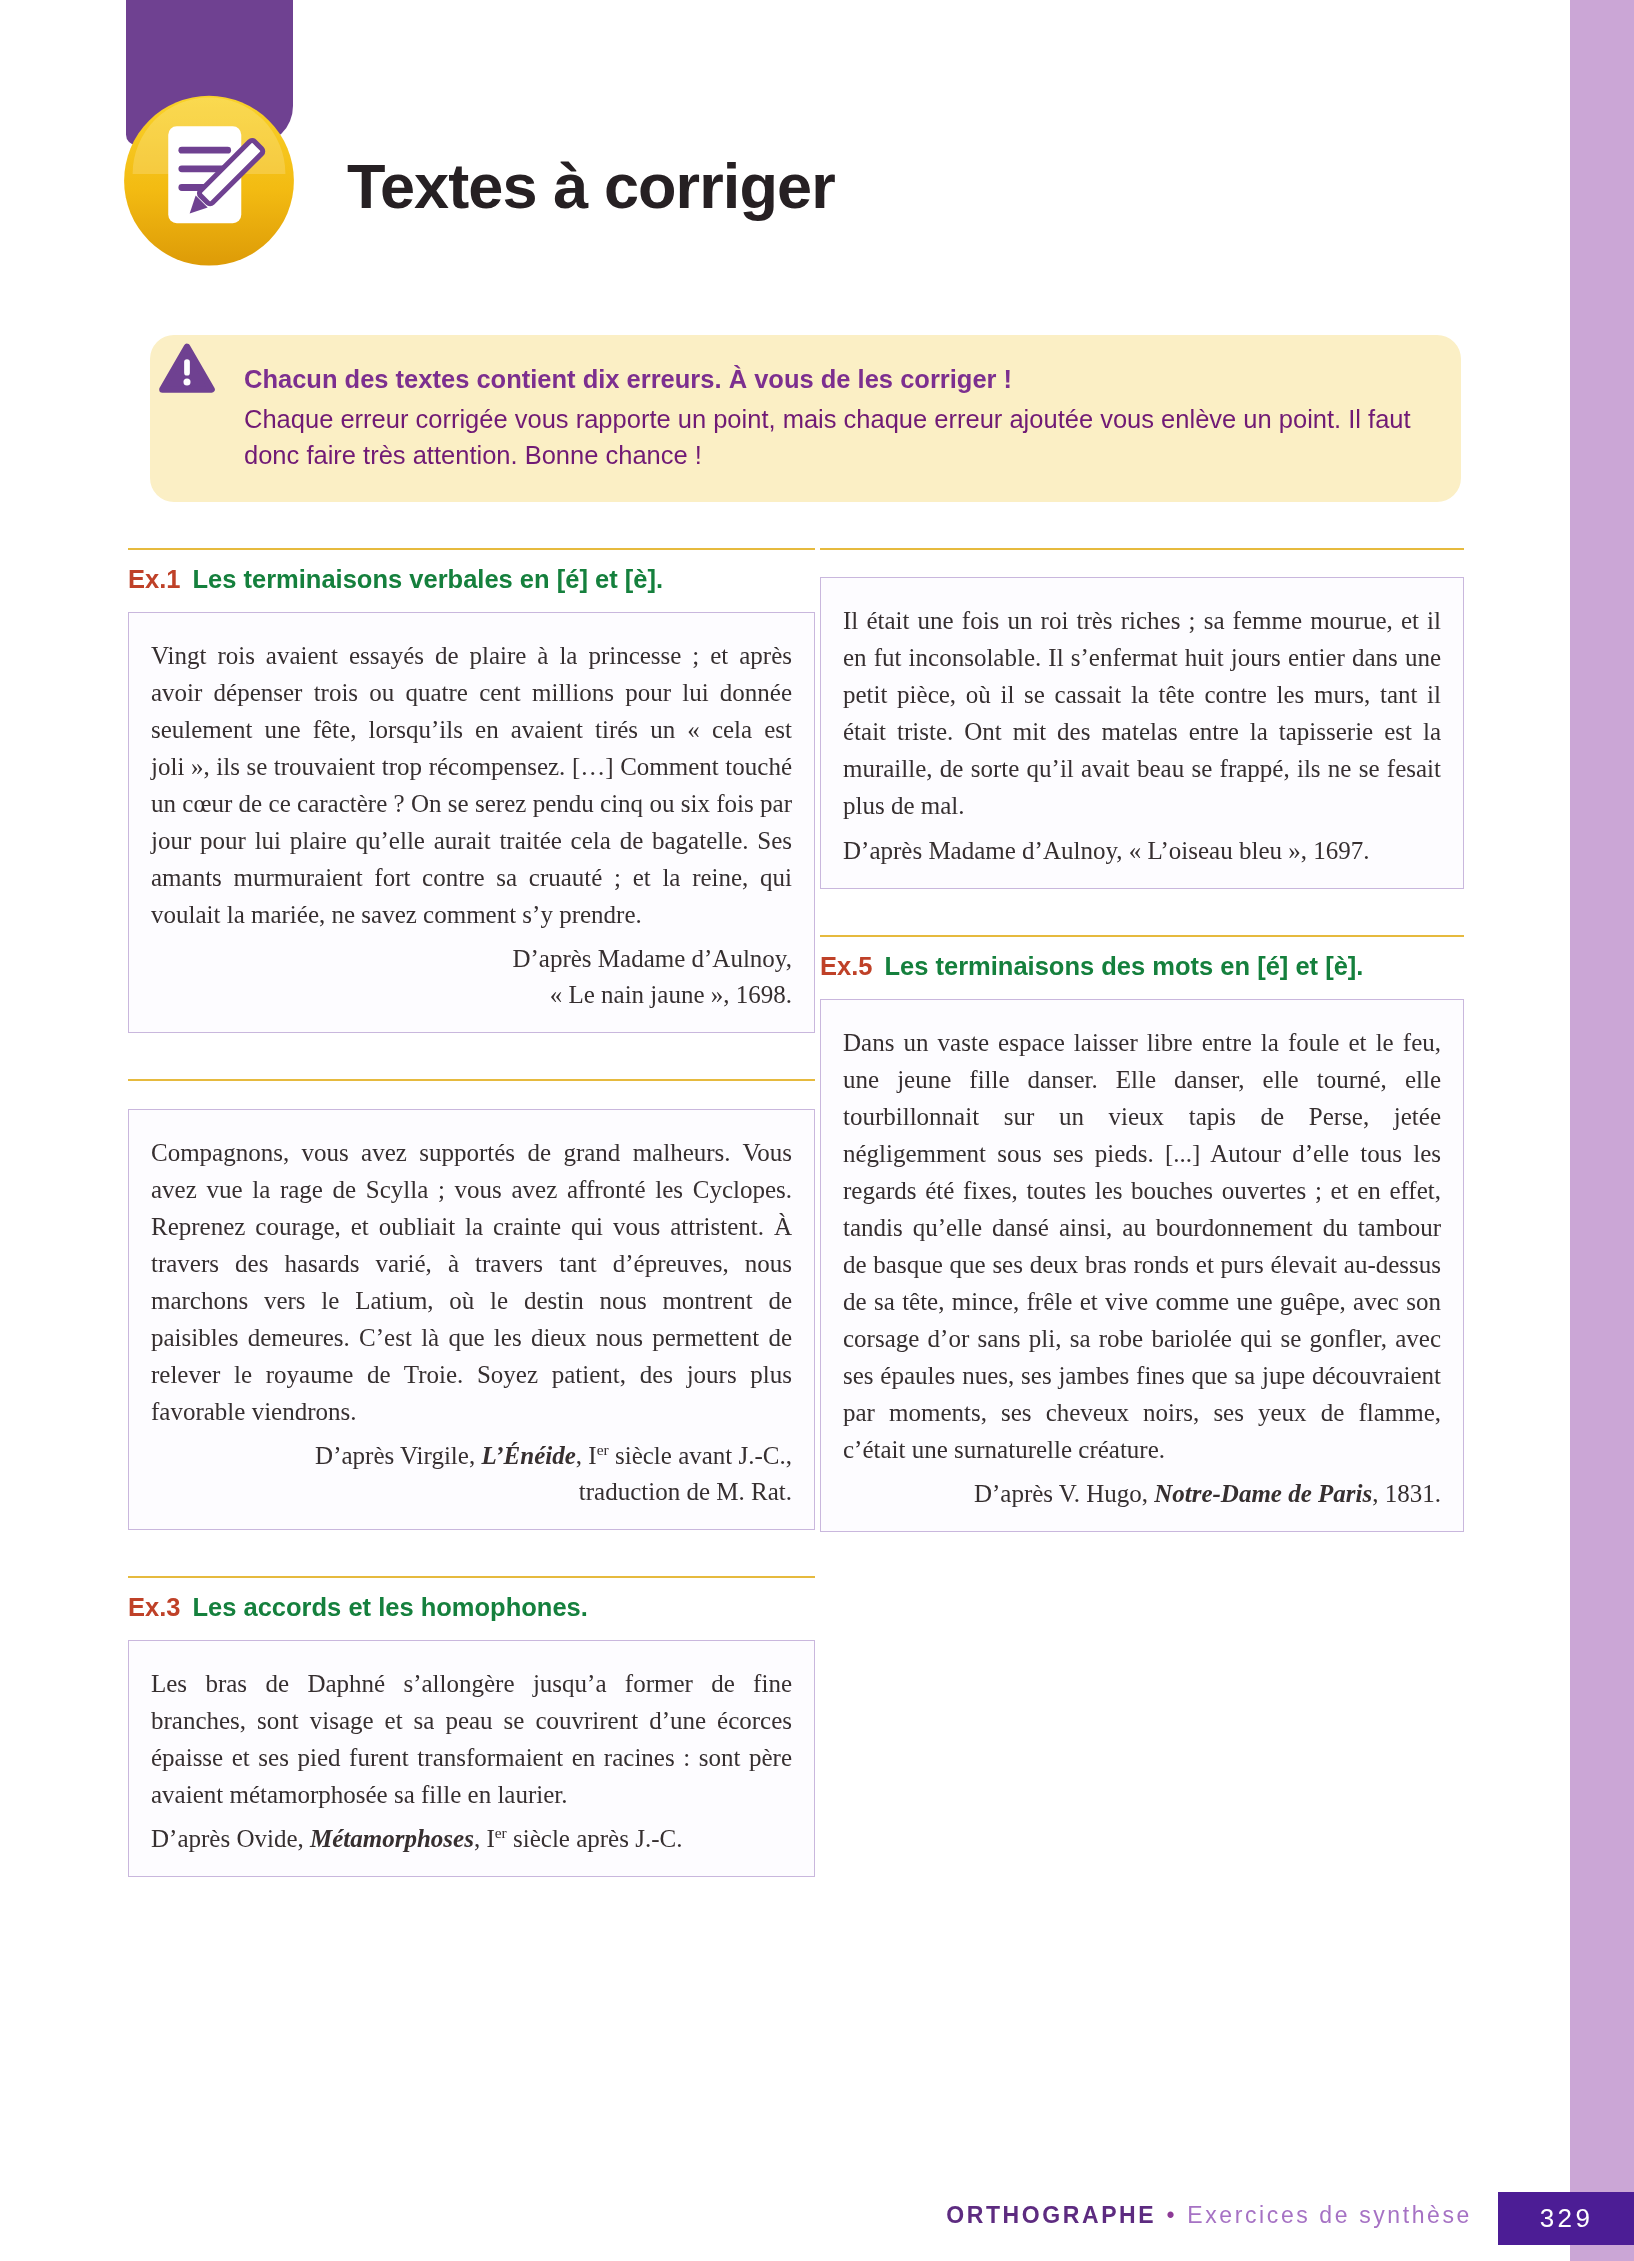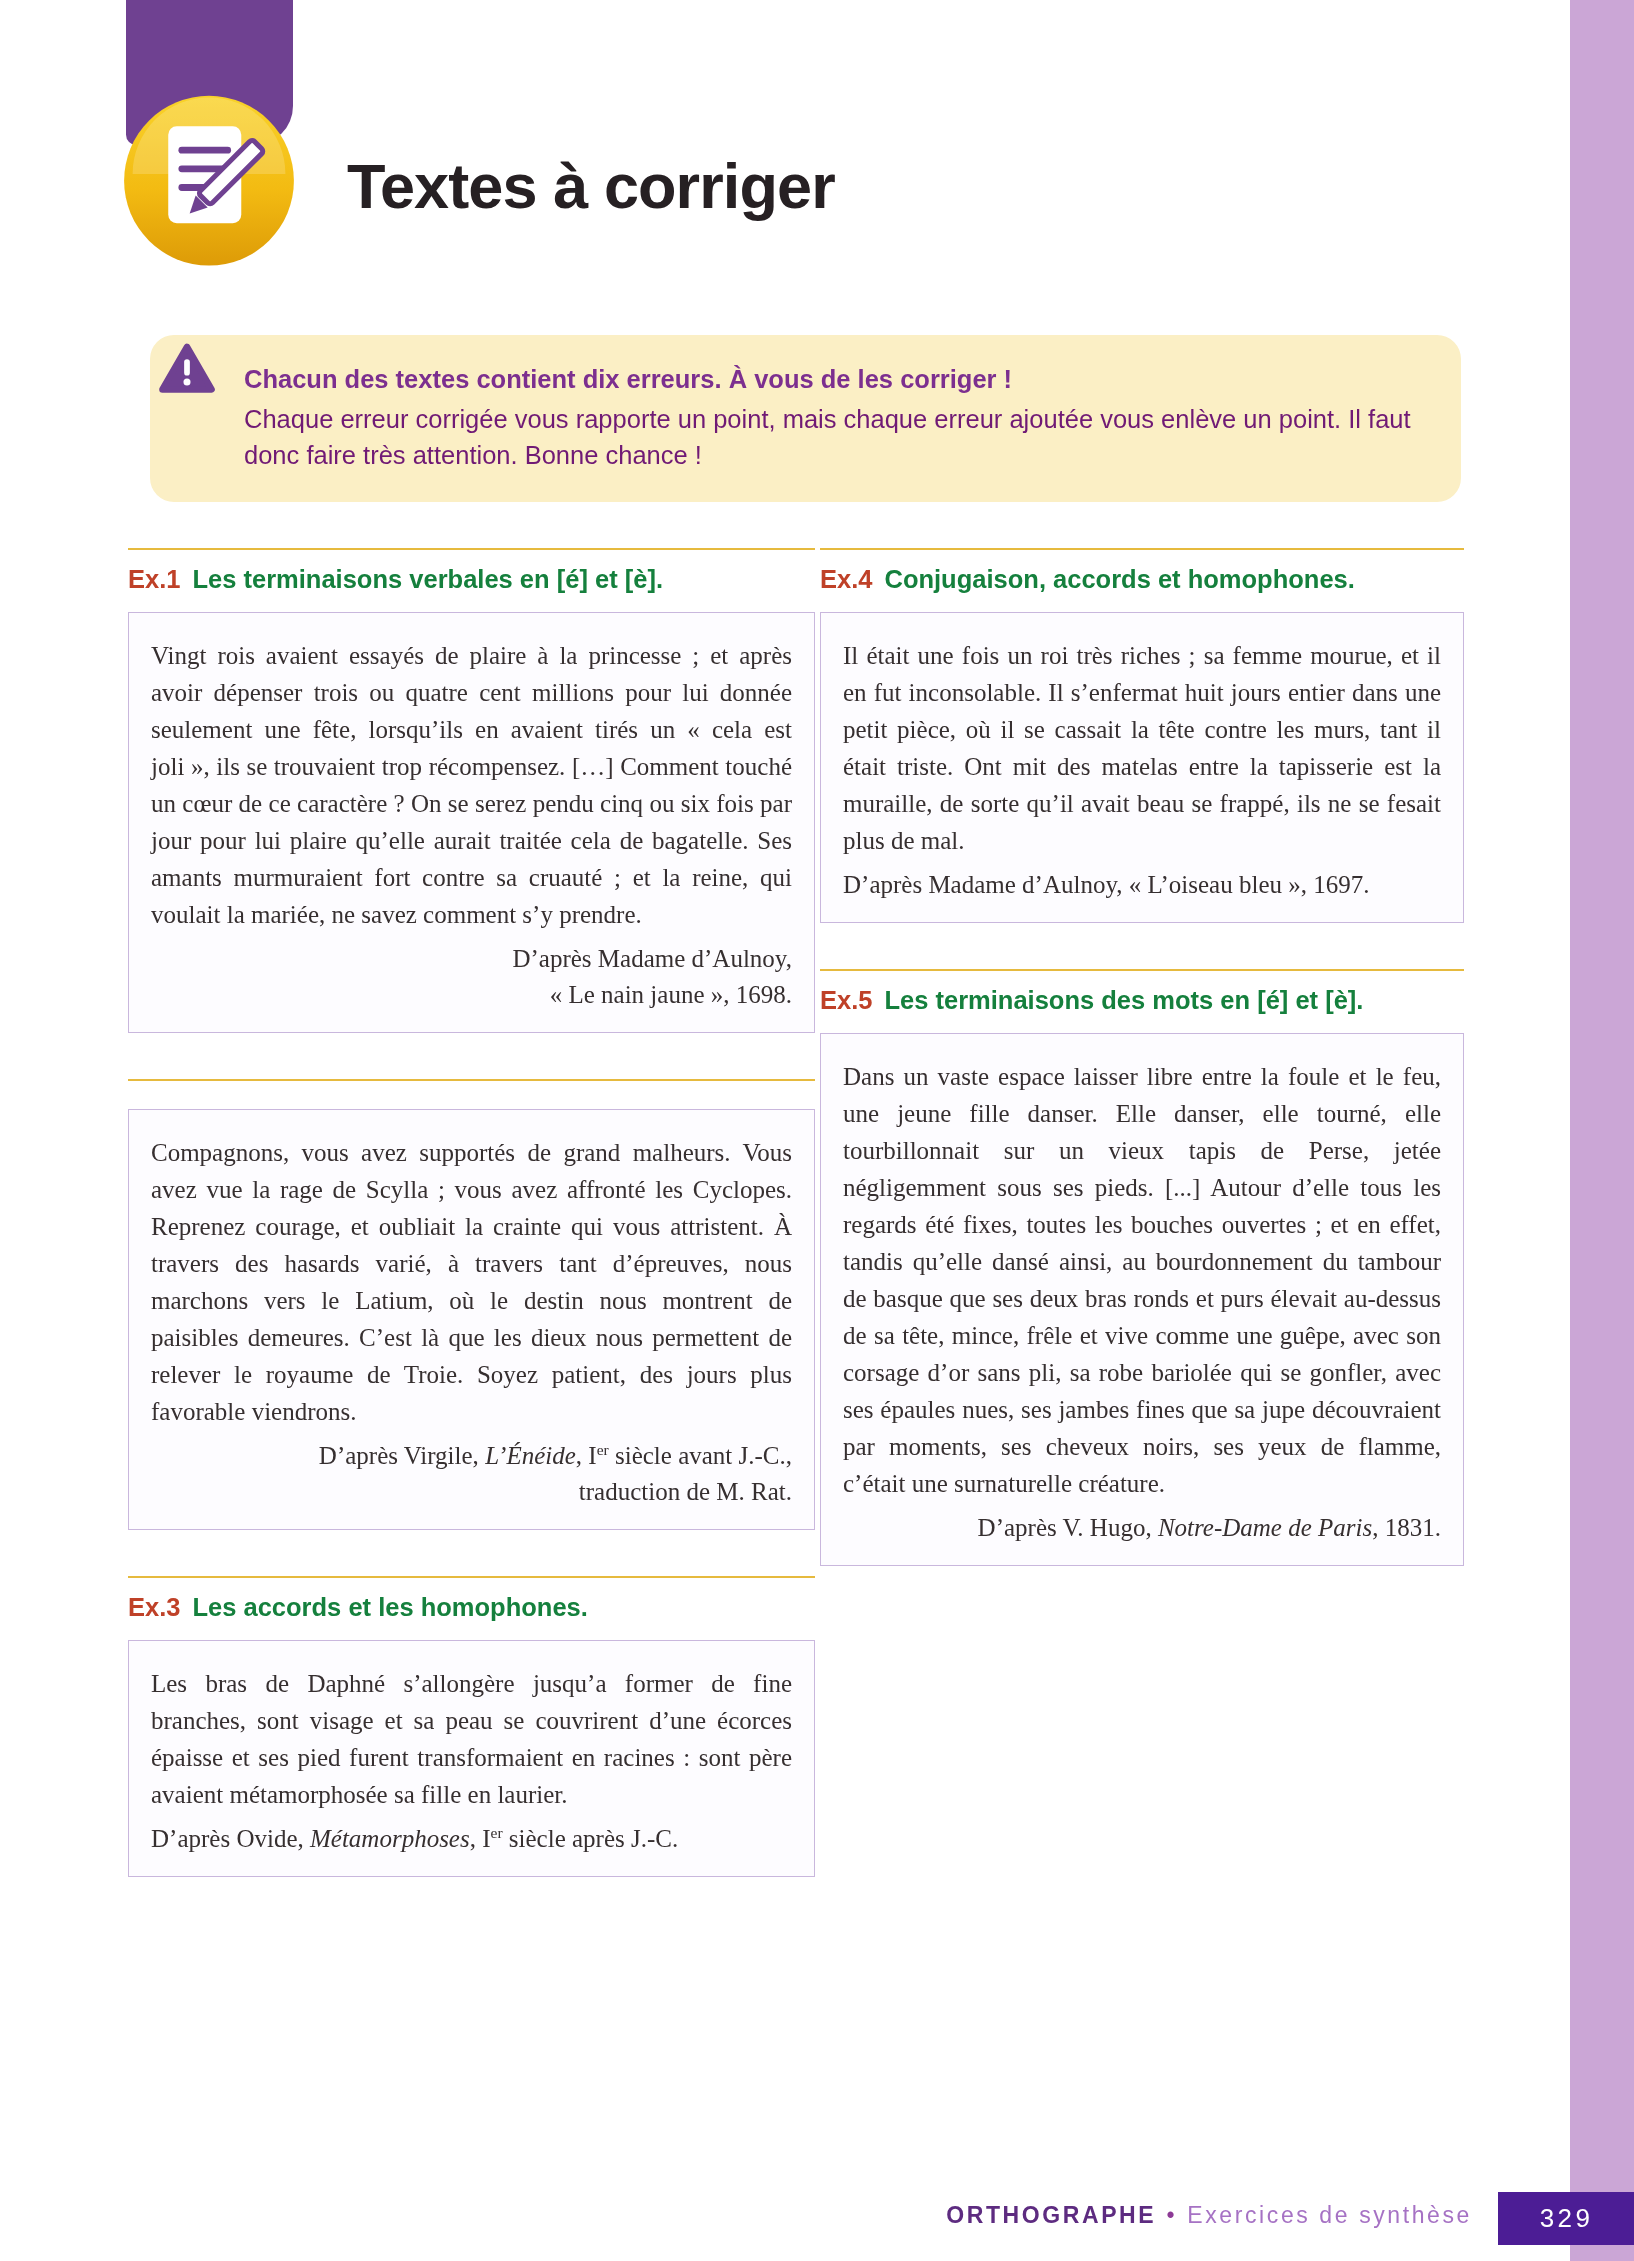--- a/index.html
+++ b/index.html
@@ -89,21 +89,21 @@
     hyphens:auto;
   }
   .ex-attr {
     font-family:"Liberation Serif", serif;
     font-size:25px; line-height:36px;
     color:#362f30;
     margin-top:8.5px;
   }
   .attr-right { text-align:right; }
   .attr-left  { text-align:left; }
-  .ex-attr i { font-style:italic; }
+  .ex-attr i { font-style:italic;font-weight:bold; }
   .ex-attr sup { font-size:0.62em; vertical-align:super; line-height:0; }
 
   
   .footer-line {
     position:absolute; top:2202px; right:163px;
     font-size:23px; letter-spacing:2.6px;
     color:#a672c4; white-space:nowrap;
   }
   .footer-section { font-weight:700; color:#5d2b80; }
   .footer-dot { color:#8d3a96; margin:0 10.2px; }
@@ -191,24 +191,20 @@
         <p class="ex-body">Les bras de Daphné s’allongère jusqu’a former de fine branches, sont visage et sa peau se couvrirent d’une écorces épaisse et ses pied furent transformaient en racines&nbsp;: sont père avaient métamorphosée sa fille en laurier.</p>
         <p class="ex-attr attr-left"><span>D’après Ovide, </span><i>Métamorphoses</i><span>, I</span><sup>er</sup><span> siècle après J.-C.</span></p>
       </div>
     </article>
 
   </div>
 
   <div class="col col-right">
 
     <article class="exercise">
-      <h2 class="ex-header">
-        <span class="ex-num">Ex.4</span>
-        <span class="ex-title">Conjugaison, accords et homophones.</span>
-      </h2>
       <div class="ex-box">
         <p class="ex-body">Il était une fois un roi très riches&nbsp;; sa femme mourue, et il en fut inconsolable. Il s’enfermat huit jours entier dans une petit pièce, où il se cassait la tête contre les murs, tant il était triste. Ont mit des matelas entre la tapisserie est la muraille, de sorte qu’il avait beau se frappé, ils ne se fesait plus de mal.</p>
         <p class="ex-attr attr-left"><span>D’après Madame d’Aulnoy, «&nbsp;L’oiseau bleu&nbsp;», 1697.</span></p>
       </div>
     </article>
 
     <article class="exercise">
       <h2 class="ex-header">
         <span class="ex-num">Ex.5</span>
         <span class="ex-title">Les terminaisons des mots en [é] et [è].</span>

